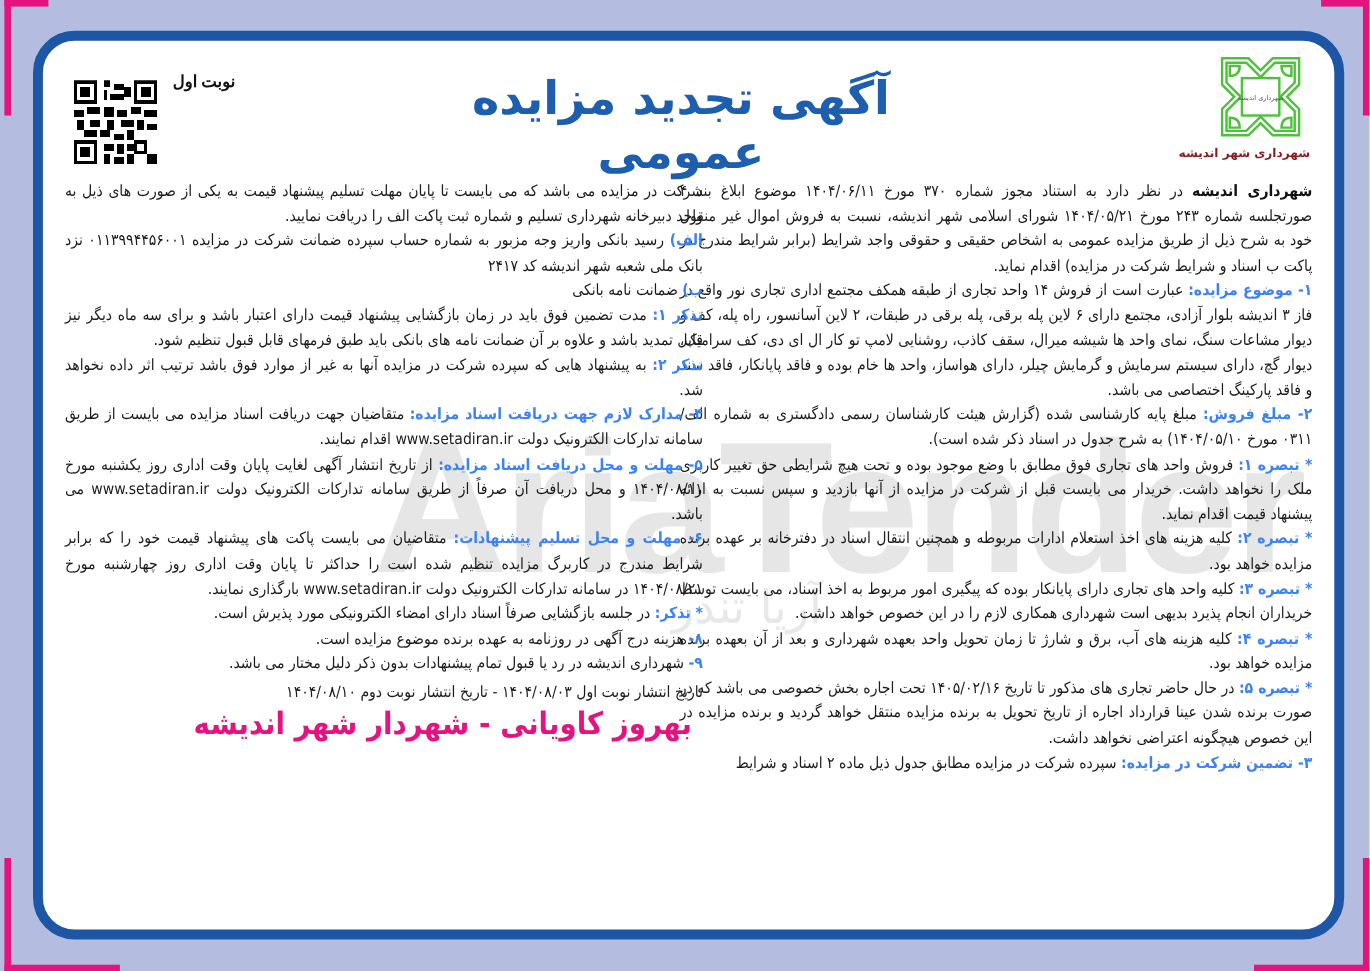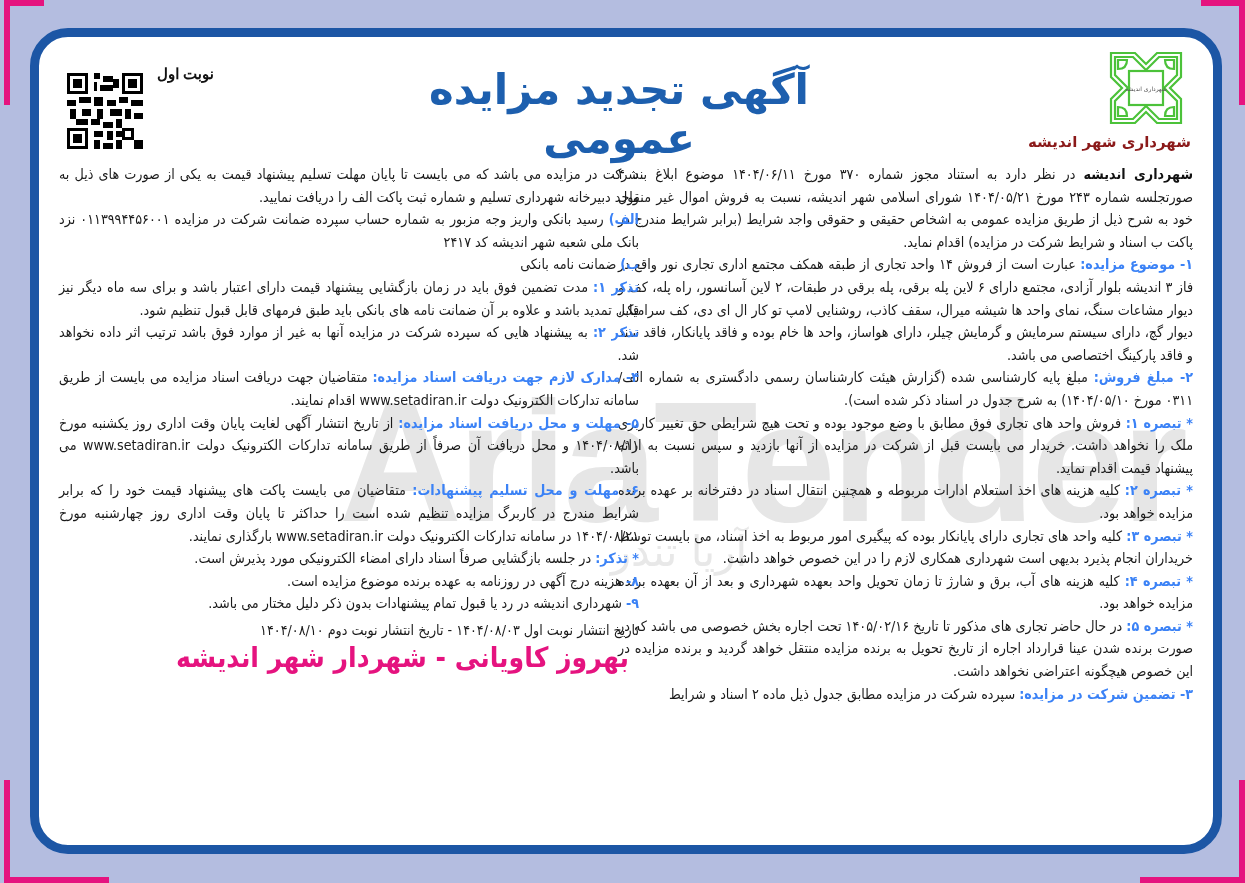--- a/index.html
+++ b/index.html
@@ -30,21 +30,21 @@
     font-size:170px; line-height:190px; text-align:center; letter-spacing:-4px;
     pointer-events:none; z-index:0;
   }
   .watermark-sub {
     position:absolute; left:360px; top:490px; width:560px; height:40px;
     color:#e8e8e8; font-size:42px; text-align:center; direction:rtl; z-index:0;
   }
   .header { position:absolute; left:0; top:0; right:0; height:120px; z-index:2; }
   .logo { position:absolute; right:22px; top:10px; width:90px; height:110px; text-align:center; }
   .logo-mark { width:82px; height:82px; margin:0 auto; display:block; }
-  .logo-caption { color:#8b1a1a; font-size:15px; font-weight:bold; direction:rtl; margin-top:4px; white-space:nowrap; }
+  .logo-caption { color:#8b1a1a; font-size:11px; font-weight:bold; direction:rtl; margin-top:4px; white-space:nowrap; }
   .title {
     position:absolute; left:330px; right:344px; top:28px; text-align:center;
     color:#1d5fae; font-weight:bold; font-size:42px; direction:rtl;
     font-family:"DejaVu Sans", sans-serif; letter-spacing:-1px;
   }
   .qr { position:absolute; left:28px; top:36px; width:76px; height:76px; }
   .round-label { position:absolute; left:118px; top:28px; font-size:15px; font-weight:bold; direction:rtl; color:#111;font-family:Liberation Serif, serif; }
 
   .col {
     position:absolute; top:126px; direction:rtl; text-align:justify;

